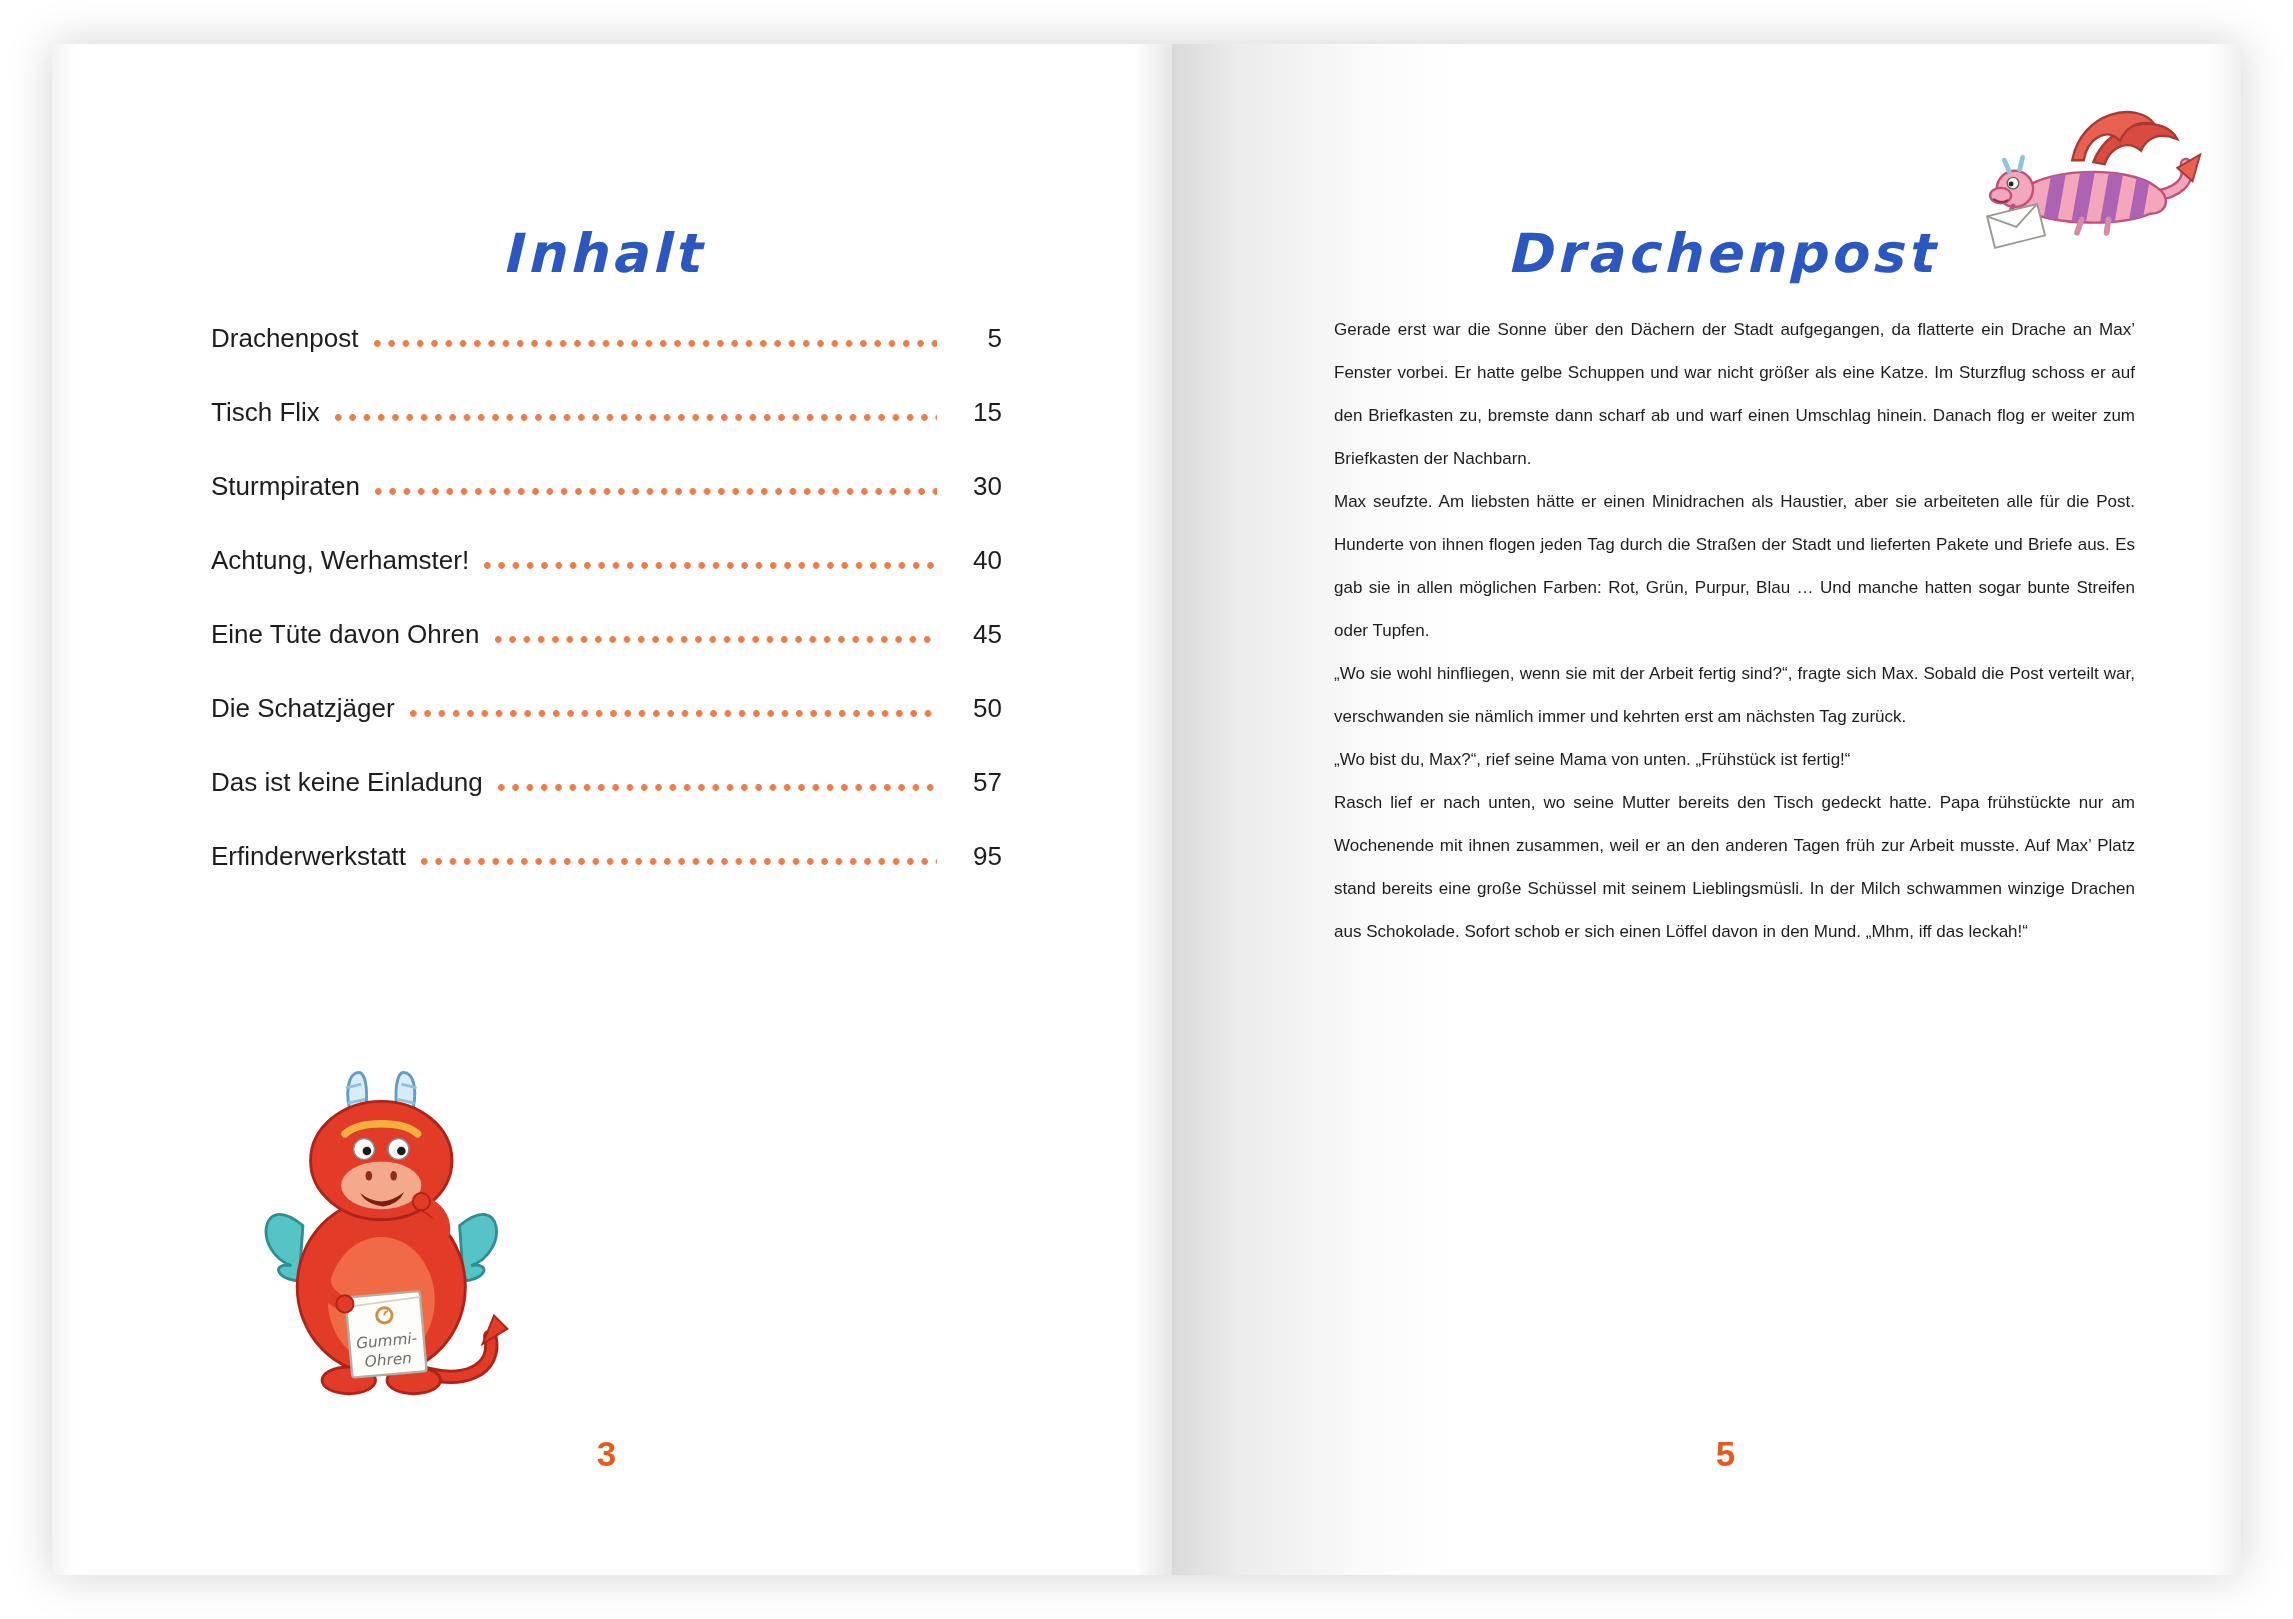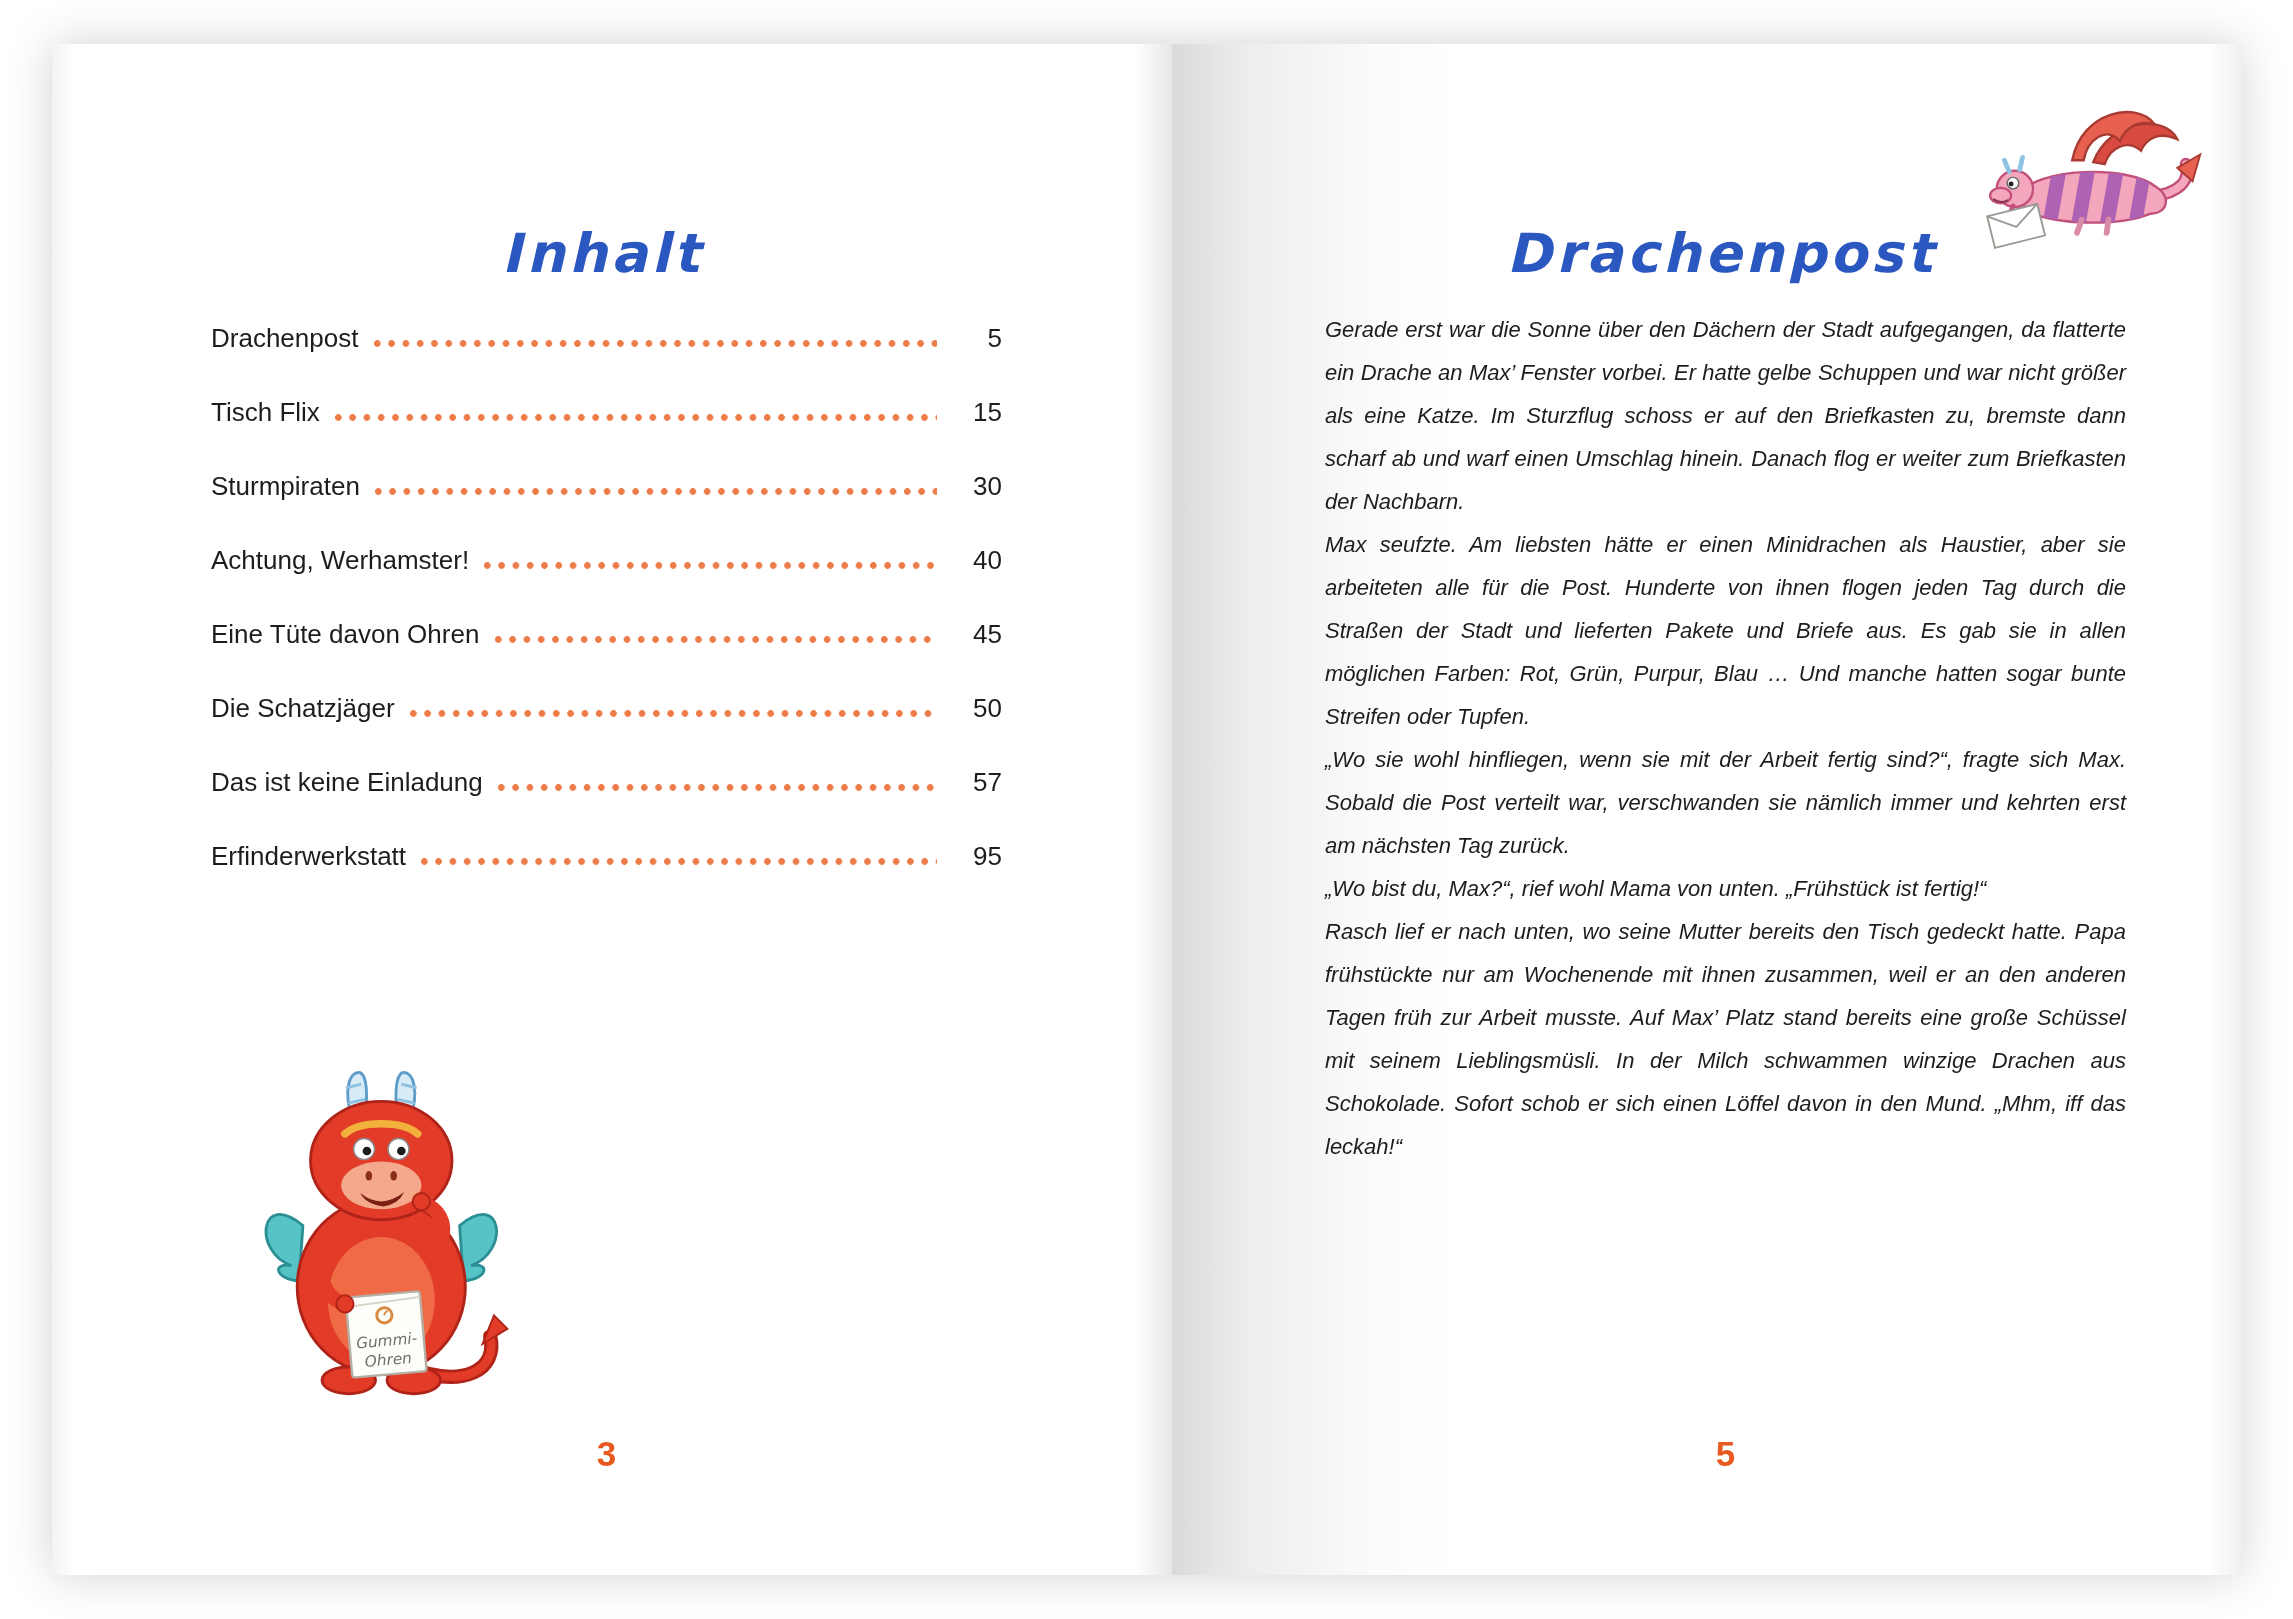--- a/index.html
+++ b/index.html
@@ -29,22 +29,22 @@
   .toc-label{white-space:nowrap;}
   .toc-dots{flex:1;height:6.7px;margin:0 9.6px 0 15.3px;
     background-image:radial-gradient(circle at 3.3px 3.3px,#ee7c48 2.9px,rgba(255,255,255,0) 3.6px);
     background-size:14.3px 6.7px;background-repeat:repeat-x;background-position:left bottom;}
   .toc-page{min-width:55px;text-align:right;}
 
   .folio{position:absolute;top:1390px;text-align:center;font-size:35px;font-weight:700;color:#e8591f;}
   .page-left .folio{left:159px;width:791px;}
   .page-right .folio{left:153px;width:801px;}
 
-  .body-text{position:absolute;left:153px;top:264px;width:801px;
-    font-size:22px;line-height:43px;color:#1d1d1b;text-align:justify;font-style:italic;}
+  .body-text{position:absolute;left:162px;top:264px;width:801px;
+    font-size:17px;line-height:43px;color:#1d1d1b;text-align:justify;}
   .body-text p{margin:0;hyphens:auto;-webkit-hyphens:auto;}
 
   .fly-dragon{position:absolute;left:793px;top:57px;width:245px;height:170px;}
   .stand-dragon{position:absolute;left:201px;top:1021px;width:268px;height:344px;}
 </style>
 </head>
 <body>
 
 <div class="canvas">
   <div class="spread">
@@ -169,21 +169,21 @@
         <g transform="rotate(-14 52 130)">
           <rect x="26" y="114" width="54" height="34" fill="#ffffff" stroke="#9a9a94" stroke-width="2"></rect>
           <path d="M26 114 L53 132 L80 114" fill="none" stroke="#9a9a94" stroke-width="2"></path>
         </g>
       </svg>
 
       <div class="body-text">
         <p lang="de">Gerade erst war die Sonne über den Dächern der Stadt aufgegangen, da flatterte ein Drache an Max’ Fenster vorbei. Er hatte gelbe Schuppen und war nicht größer als eine Katze. Im Sturzflug schoss er auf den Briefkasten zu, bremste dann scharf ab und warf einen Umschlag hinein. Danach flog er weiter zum Briefkasten der Nachbarn.</p>
         <p lang="de">Max seufzte. Am liebsten hätte er einen Minidrachen als Haustier, aber sie arbeiteten alle für die Post. Hunderte von ihnen flogen jeden Tag durch die Straßen der Stadt und lieferten Pakete und Briefe aus. Es gab sie in allen möglichen Farben: Rot, Grün, Purpur, Blau … Und manche hatten sogar bunte Streifen oder Tupfen.</p>
         <p lang="de">„Wo sie wohl hinfliegen, wenn sie mit der Arbeit fertig sind?“, fragte sich Max. Sobald die Post verteilt war, verschwanden sie nämlich immer und kehrten erst am nächsten Tag zurück.</p>
-        <p lang="de">„Wo bist du, Max?“, rief wohl Mama von unten. „Frühstück ist fertig!“</p>
+        <p lang="de">„Wo bist du, Max?“, rief seine Mama von unten. „Frühstück ist fertig!“</p>
         <p lang="de">Rasch lief er nach unten, wo seine Mutter bereits den Tisch gedeckt hatte. Papa frühstückte nur am Wochenende mit ihnen zusammen, weil er an den anderen Tagen früh zur Arbeit musste. Auf Max’ Platz stand bereits eine große Schüssel mit seinem Lieblingsmüsli. In der Milch schwammen winzige Drachen aus Schokolade. Sofort schob er sich einen Löffel davon in den Mund. „Mhm, iff das leckah!“</p>
       </div>
 
       <div class="folio">5</div>
     </div>
 
   </div>
 </div>
 
 

